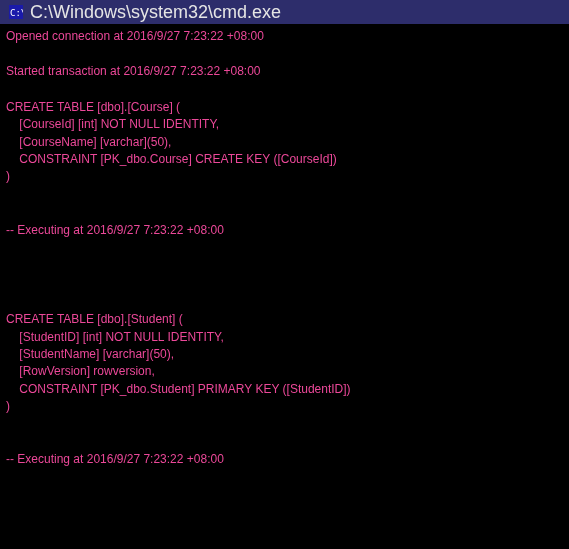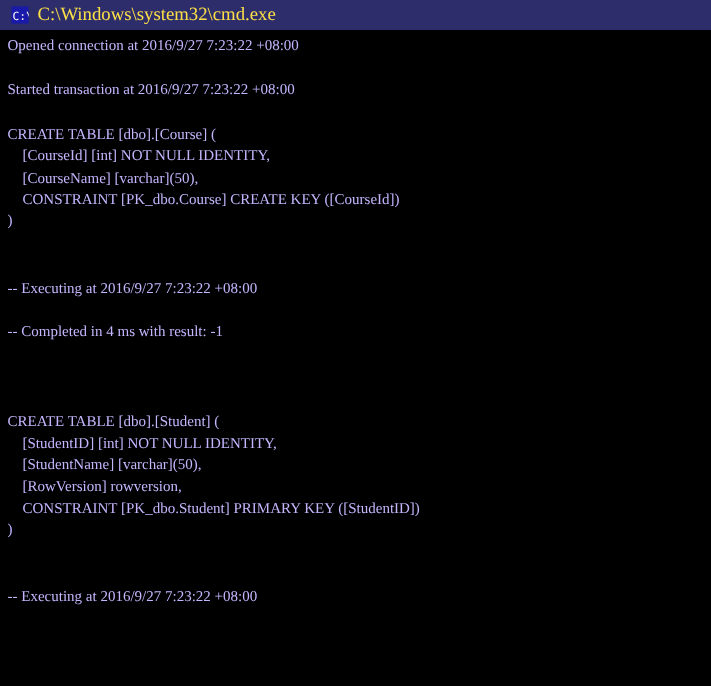--- a/index.html
+++ b/index.html
@@ -33,40 +33,40 @@
       align-items: center;
       justify-content: center;
     }
 
     .title-bar-icon svg {
       width: 14px;
       height: 14px;
     }
 
     .title-bar-text {
-      color: #fde047;
-      font-size: 15px;
-      font-family: Liberation Serif, serif;
+      color: #e5e5e5;
+      font-size: 18px;
+      font-family: Liberation Sans, sans-serif;
       flex: 1;
     }
 
     .terminal-body {
       background: #000000;
       width: 569px;
       height: 525px;
       padding: 4px 6px;
       overflow: hidden;
     }
 
     .terminal-line {
-      color: #c4b5fd;
+      color: #ec4899;
       font-size: 12px;
       line-height: 1.45;
       white-space: pre;
-      font-family: Liberation Serif, serif;
+      font-family: Liberation Sans, sans-serif;
     }
 
     .blank-line {
       height: 18px;
     }
   </style>
 </head>
 <body>
 
 <div class="title-bar">
@@ -86,21 +86,20 @@
     <div class="blank-line"></div>
     <div class="terminal-line">CREATE TABLE [dbo].[Course] (</div>
     <div class="terminal-line">    [CourseId] [int] NOT NULL IDENTITY,</div>
     <div class="terminal-line">    [CourseName] [varchar](50),</div>
     <div class="terminal-line">    CONSTRAINT [PK_dbo.Course] CREATE KEY ([CourseId])</div>
     <div class="terminal-line">)</div>
     <div class="blank-line"></div>
     <div class="blank-line"></div>
     <div class="terminal-line">-- Executing at 2016/9/27 7:23:22 +08:00</div>
     <div class="blank-line"></div>
-    <div class="terminal-line">-- Completed in 4 ms with result: -1</div>
     <div class="blank-line"></div>
     <div class="blank-line"></div>
     <div class="blank-line"></div>
     <div class="terminal-line">CREATE TABLE [dbo].[Student] (</div>
     <div class="terminal-line">    [StudentID] [int] NOT NULL IDENTITY,</div>
     <div class="terminal-line">    [StudentName] [varchar](50),</div>
     <div class="terminal-line">    [RowVersion] rowversion,</div>
     <div class="terminal-line">    CONSTRAINT [PK_dbo.Student] PRIMARY KEY ([StudentID])</div>
     <div class="terminal-line">)</div>
     <div class="blank-line"></div>

